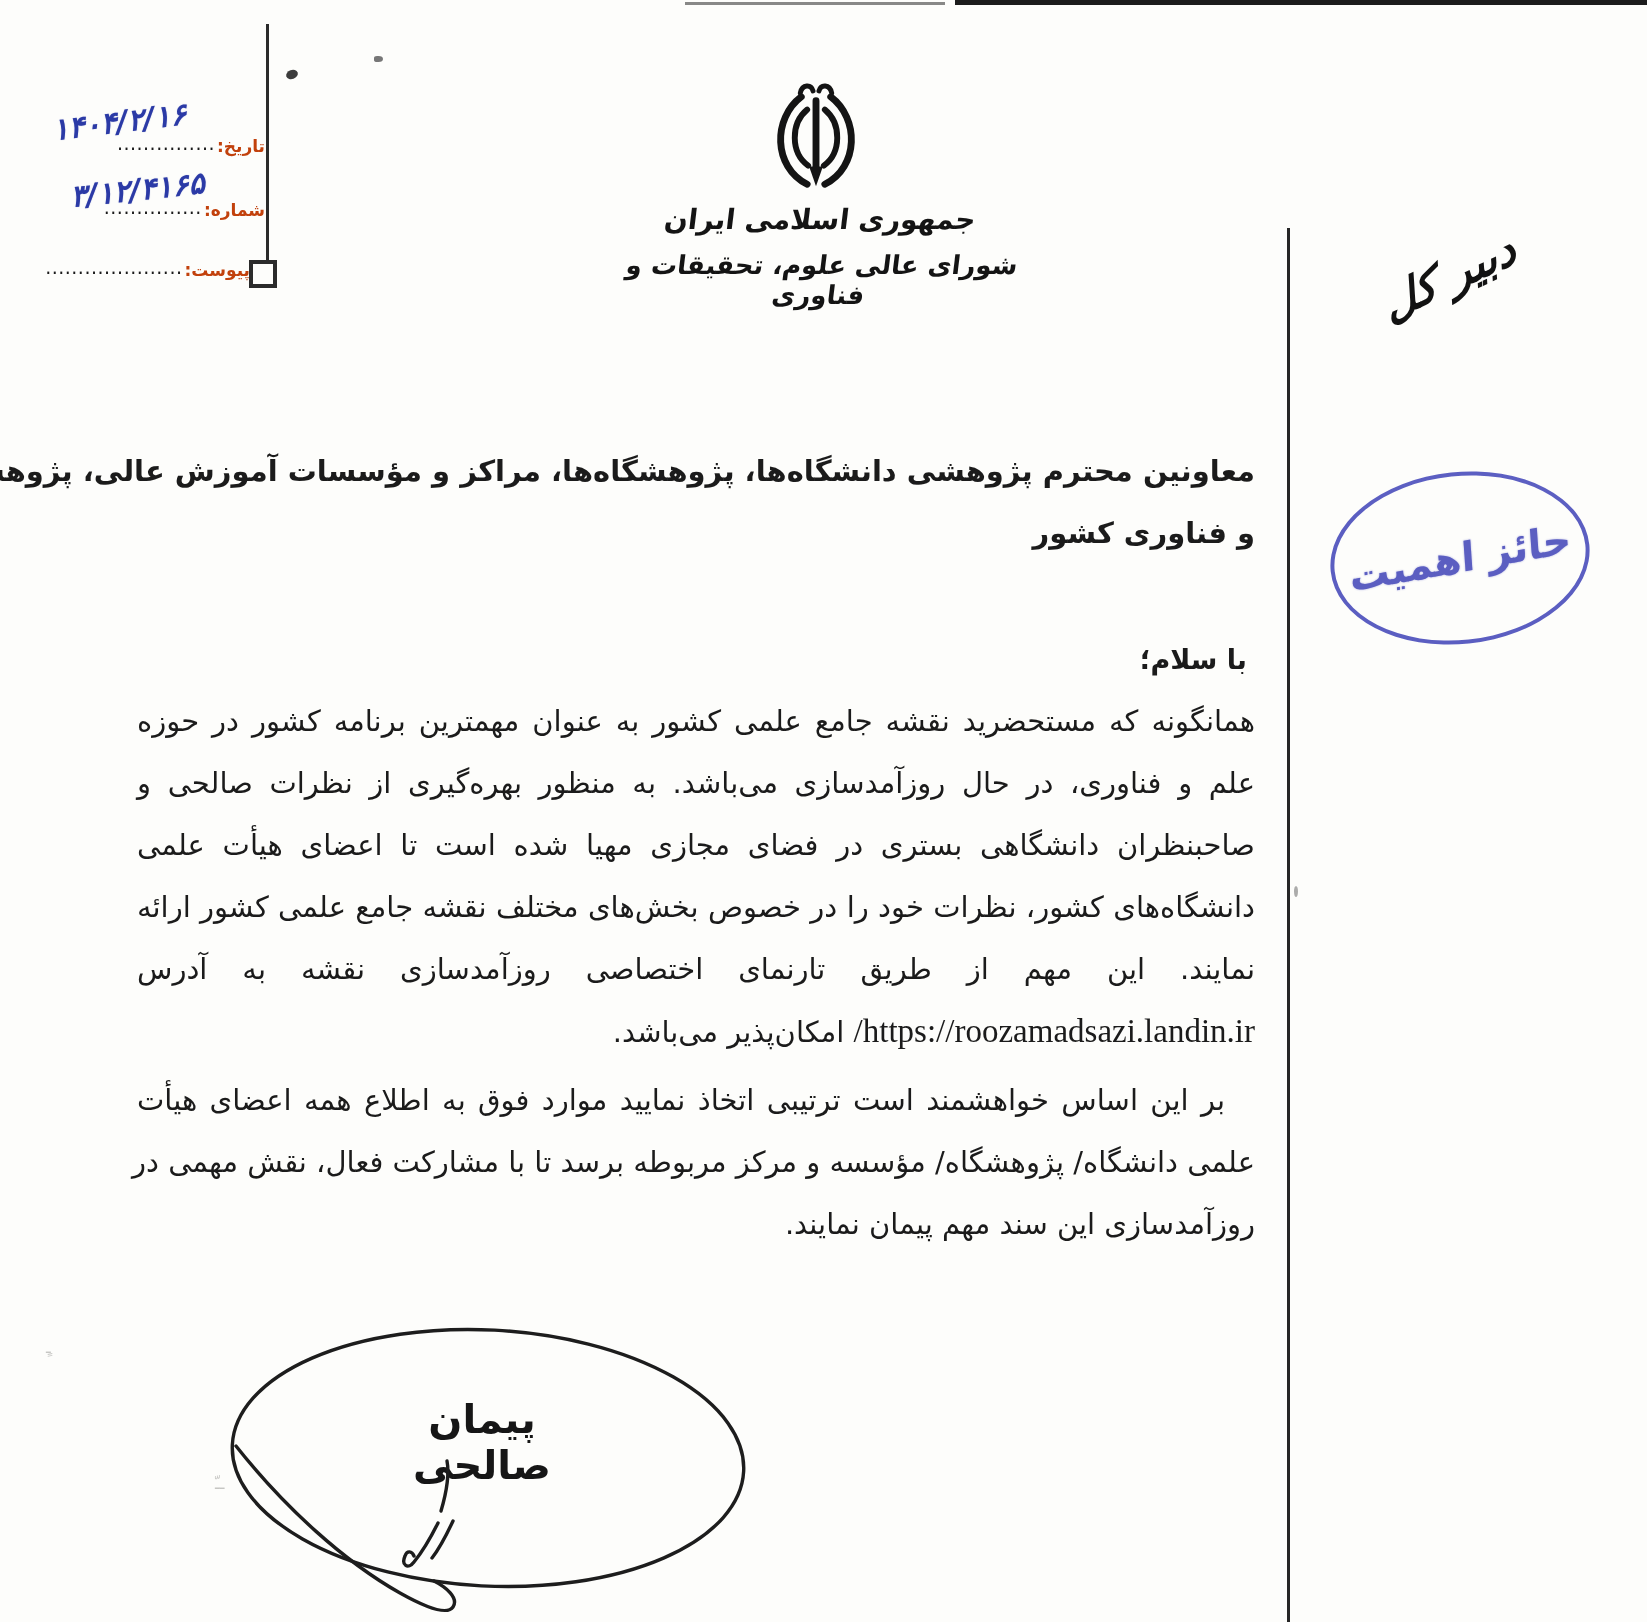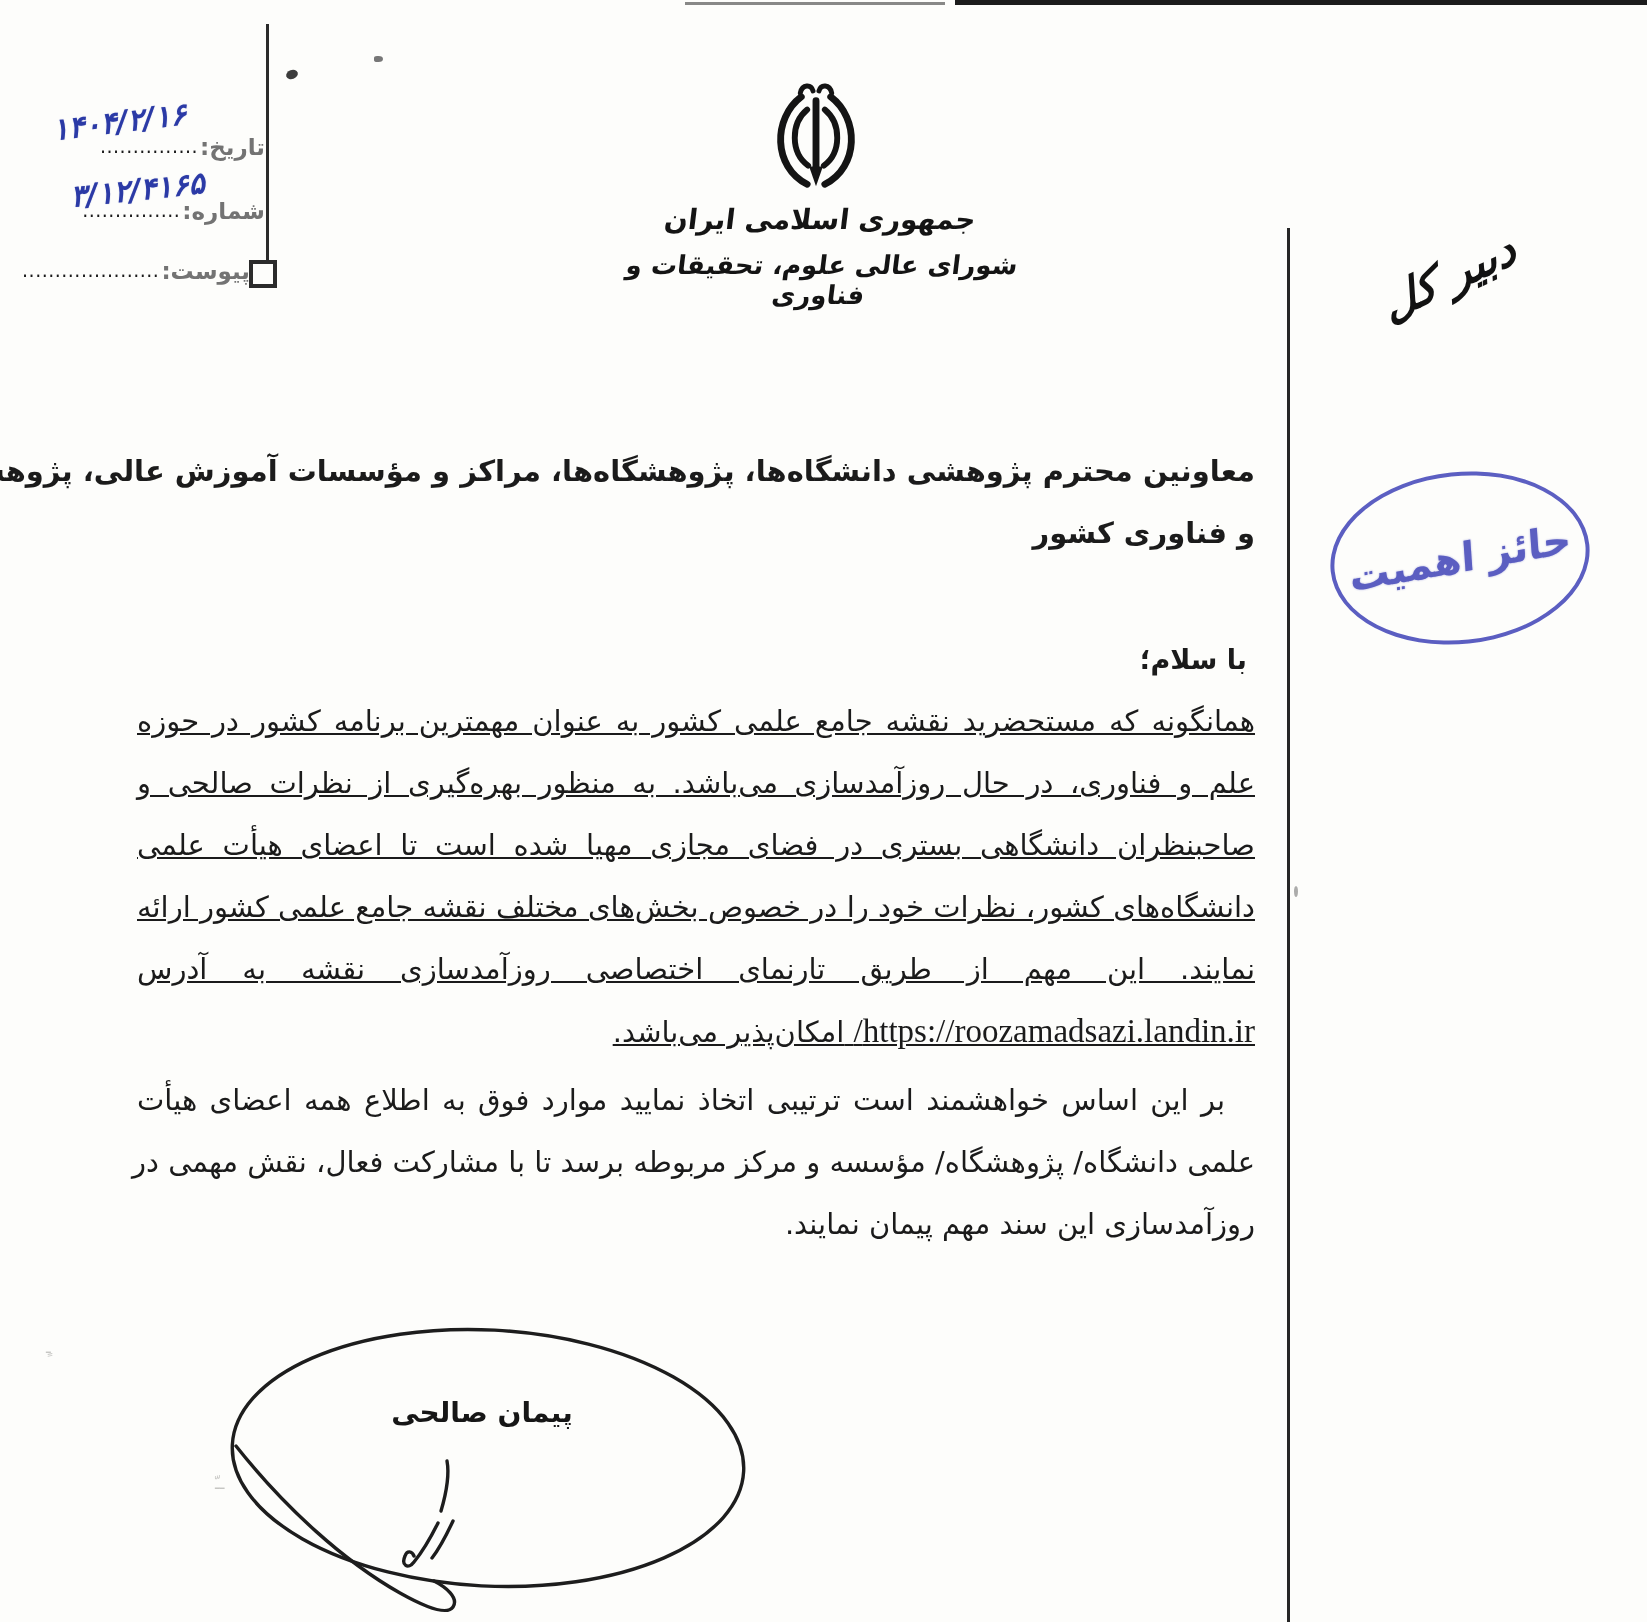--- a/index.html
+++ b/index.html
@@ -6,21 +6,21 @@
   .page{
     position:relative; width:1647px; height:1622px;
     background:#fdfdfb; overflow:hidden;
     font-family:"DejaVu Sans",sans-serif; color:#1b1b1b;
   }
   
   .edge-a{position:absolute;background:#3a3a3a;}
   .speck{position:absolute;background:#555;border-radius:50%;}
   
   .field-row{position:absolute;direction:rtl;display:flex;align-items:baseline;white-space:nowrap;}
-  .field-label{font-size:23px;font-weight:bold;color:#737373;}
+  .field-label{font-size:17px;font-weight:bold;color:#c2410c;}
   .field-dots{font-size:19px;letter-spacing:.5px;color:#1a1a1a;margin-right:2px;transform:translateY(-2px);display:inline-block;}
   .hand{
     position:absolute;font-size:30px;font-weight:bold;font-style:italic;
     color:#2b3aa6;white-space:nowrap;letter-spacing:2px;
     text-shadow:0 0 1px rgba(43,58,166,.45);
   }
   .fold-line{position:absolute;left:266px;top:24px;width:3px;height:240px;background:#2b2b2b;}
   .fold-square{position:absolute;left:249px;top:260px;width:20px;height:20px;border:4px solid #2b2b2b;background:transparent;}
   
   .emblem{position:absolute;left:762px;top:80px;}
@@ -50,21 +50,21 @@
   .bline{height:62px;line-height:62px;font-size:29px;white-space:nowrap;}
   .jl{text-align:justify;text-align-last:justify;}
   .sl{text-align:left;text-align-last:right;}
   .bold{font-weight:bold;}
   .indent{padding-right:30px;}
   .url{font-family:"Liberation Serif","DejaVu Serif",serif;font-size:33px;}
   .salutation{position:absolute;right:400px;top:629px;height:62px;line-height:62px;
     font-size:27px;font-weight:bold;direction:rtl;}
   
   .signer{position:absolute;left:382px;top:1396px;width:200px;text-align:center;
-    direction:rtl;font-size:28px;font-weight:bold;color:#161616;}
+    direction:rtl;font-size:40px;font-weight:bold;color:#161616;}
   .sig-svg{position:absolute;left:190px;top:1305px;}
   .faint{position:absolute;color:#9a9a96;font-size:16px;opacity:.55;}
 </style>
 </head>
 <body>
 
 <div class="page">
 
   <div class="edge-a" style="left:685px;top:2px;width:260px;height:3px;opacity:.6;"></div>
   <div class="edge-a" style="left:955px;top:0;width:692px;height:5px;background:#1c1c1c;"></div>
@@ -116,21 +116,21 @@
     <span class="stamp-text">حائز اهمیت</span>
   </div>
 
   <div class="rtl-block" style="top:440px;">
     <div class="bline jl bold">معاونین محترم پژوهشی دانشگاه‌ها، پژوهشگاه‌ها، مراکز و مؤسسات آموزش عالی، پژوهش</div>
     <div class="bline sl bold">و فناوری کشور</div>
   </div>
 
   <div class="salutation">با سلام؛</div>
 
-  <div class="rtl-block" style="top:690px;text-decoration:underline;">
+  <div class="rtl-block" style="top:690px;">
     <div class="bline jl">همانگونه که مستحضرید نقشه جامع علمی کشور به عنوان مهمترین برنامه کشور در حوزه</div>
     <div class="bline jl">علم و فناوری، در حال روزآمدسازی می‌باشد. به منظور بهره‌گیری از نظرات صالحی و</div>
     <div class="bline jl">صاحبنظران دانشگاهی بستری در فضای مجازی مهیا شده است تا اعضای هیأت علمی</div>
     <div class="bline jl">دانشگاه‌های کشور، نظرات خود را در خصوص بخش‌های مختلف نقشه جامع علمی کشور ارائه</div>
     <div class="bline jl">نمایند. این مهم از طریق تارنمای اختصاصی روزآمدسازی نقشه به آدرس</div>
     <div class="bline sl">
       <span class="url">https://roozamadsazi.landin.ir/</span>
       <span>امکان‌پذیر می‌باشد.</span>
     </div>
   </div>

